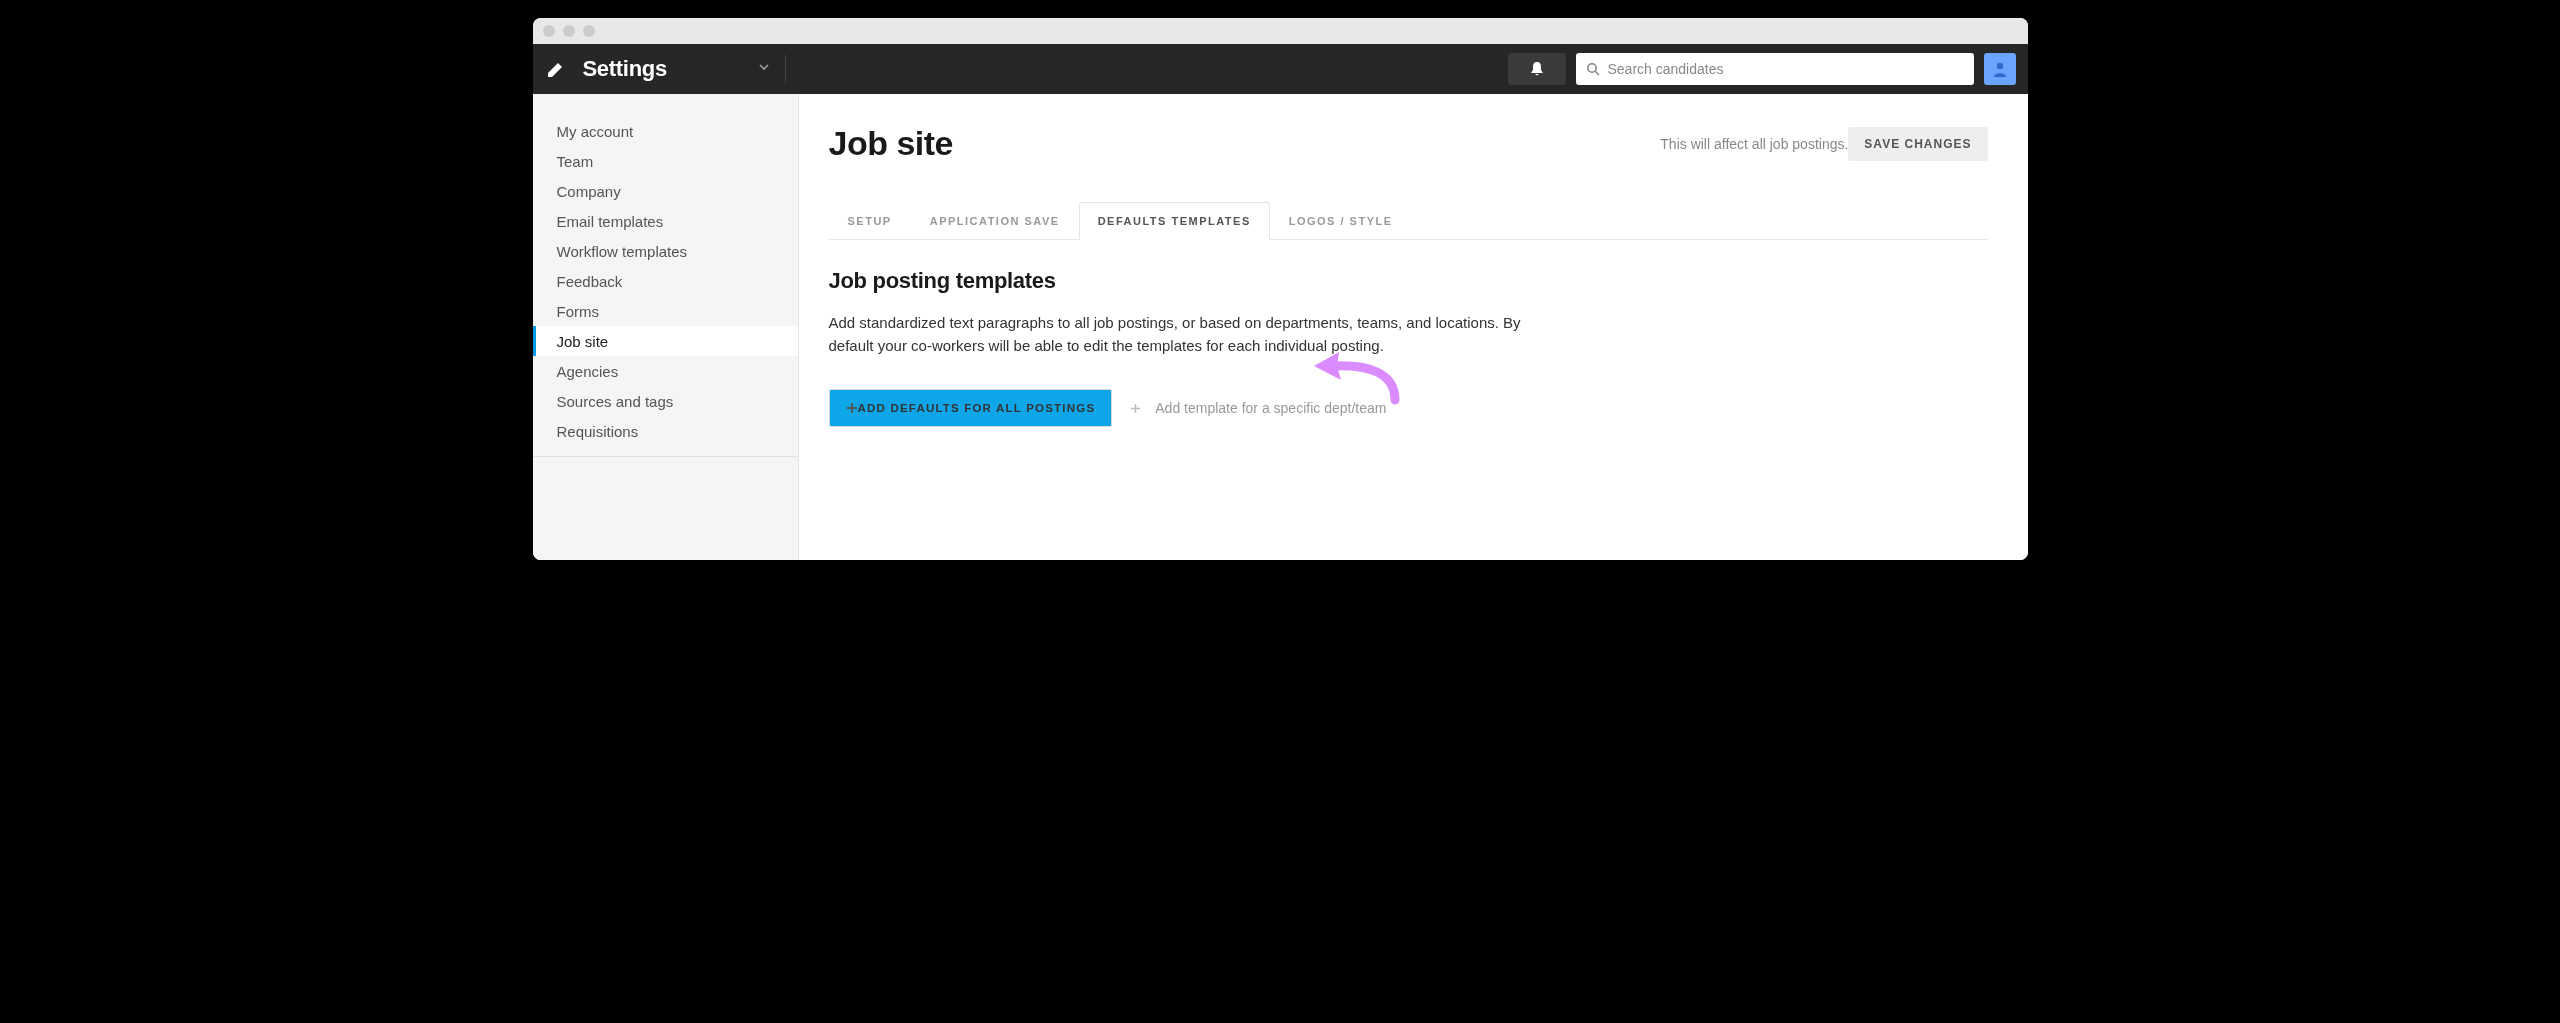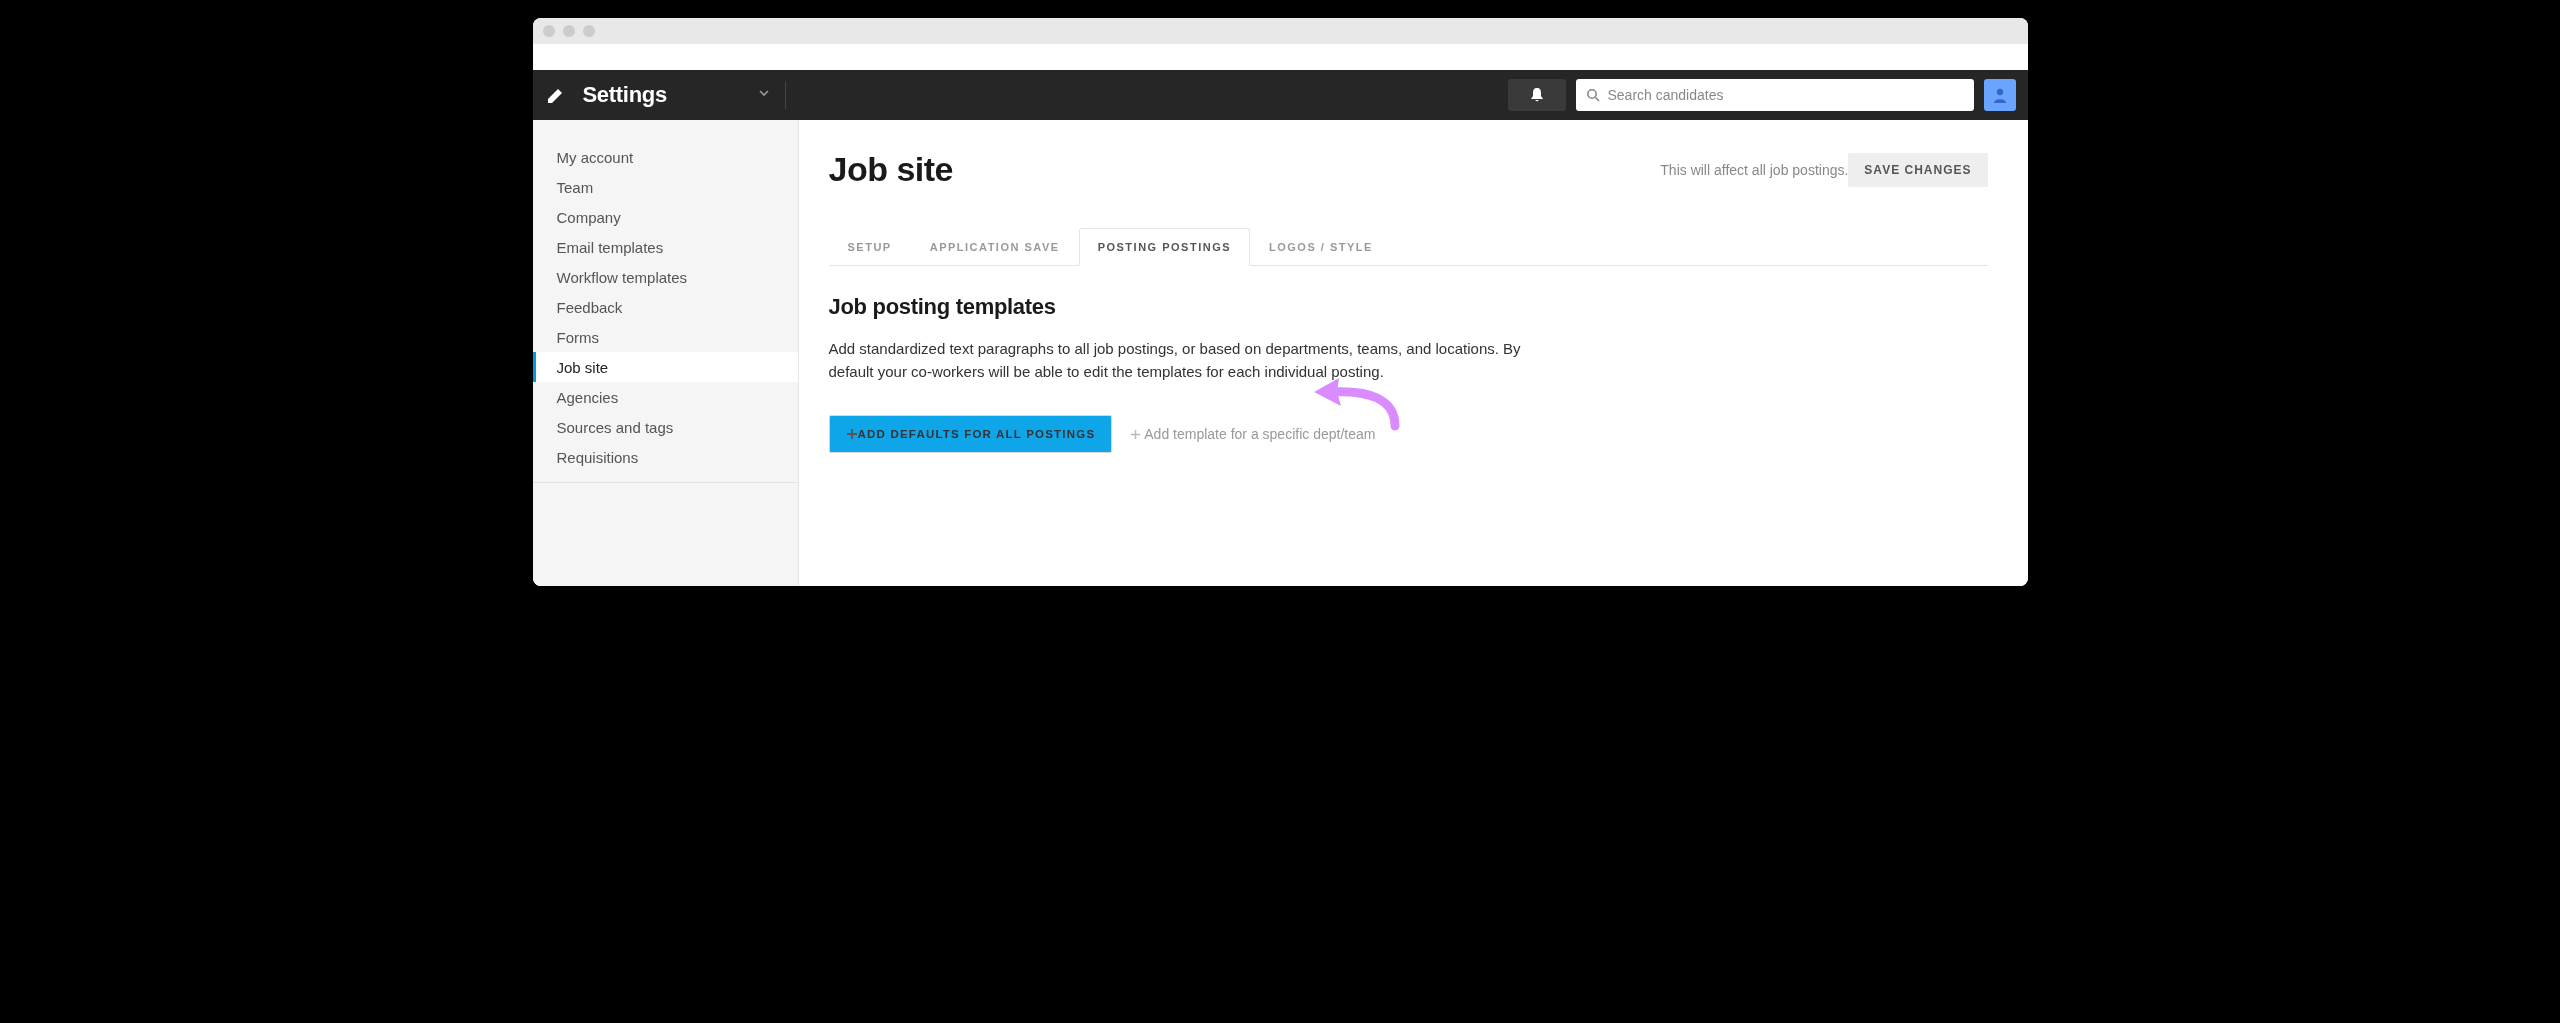--- a/index.html
+++ b/index.html
@@ -32,21 +32,20 @@
     background: #ccc;
     display:inline-block;
   }
   .topbar {
     background: #262626;
     height: 50px;
     display: flex;
     align-items: center;
     padding: 0 12px;
     color: #fff;
-    margin-top: 26px;
   }
   .logo-icon {
     width: 22px; height:22px;
     margin-right: 16px;
     display:flex; align-items:center; justify-content:center;
   }
   .topbar-title {
     font-size: 22px;
     font-weight: 600;
     color:#fff;
@@ -196,21 +195,21 @@
     font-weight:700;
     letter-spacing:1.2px;
     color:#333;
     display:flex; align-items:center; 
     cursor:pointer;
     border-radius:2px;
   }
   .secondary-action {
     color:#999;
     font-size:14px;
-    display:flex; align-items:center; gap:3px;
+    display:flex; align-items:center; gap:14px;
     cursor:pointer;
     background:none; border:none;
   }
   .annotation-arrow {
     position:absolute;
     left: 508px;
     top: 258px;
     pointer-events:none;
   }
 </style>
@@ -285,21 +284,21 @@
         <div class="page-title">Job site</div>
         <div class="header-right">
           <div class="header-note">This will affect all job postings.</div>
           <button class="save-btn">SAVE CHANGES</button>
         </div>
       </div>
 
       <div class="tabs" id="tabs">
           <div class="tab">SETUP</div>
           <div class="tab">APPLICATION SAVE</div>
-          <div class="tab active">POSTING POSTINGS</div>
+          <div class="tab active">DEFAULTS TEMPLATES</div>
           <div class="tab">LOGOS / STYLE</div>
         </div>
 
       <div class="section-title">Job posting templates</div>
       <div class="section-desc">Add standardized text paragraphs to all job postings, or based on departments, teams, and locations. By default your co-workers will be able to edit the templates for each individual posting.</div>
 
       <div class="actions-row">
         <button class="primary-action">
           <svg width="12" height="12" viewBox="0 0 12 12">
             <path d="M6 1 V11 M1 6 H11" stroke="#555" stroke-width="1.8"></path>

